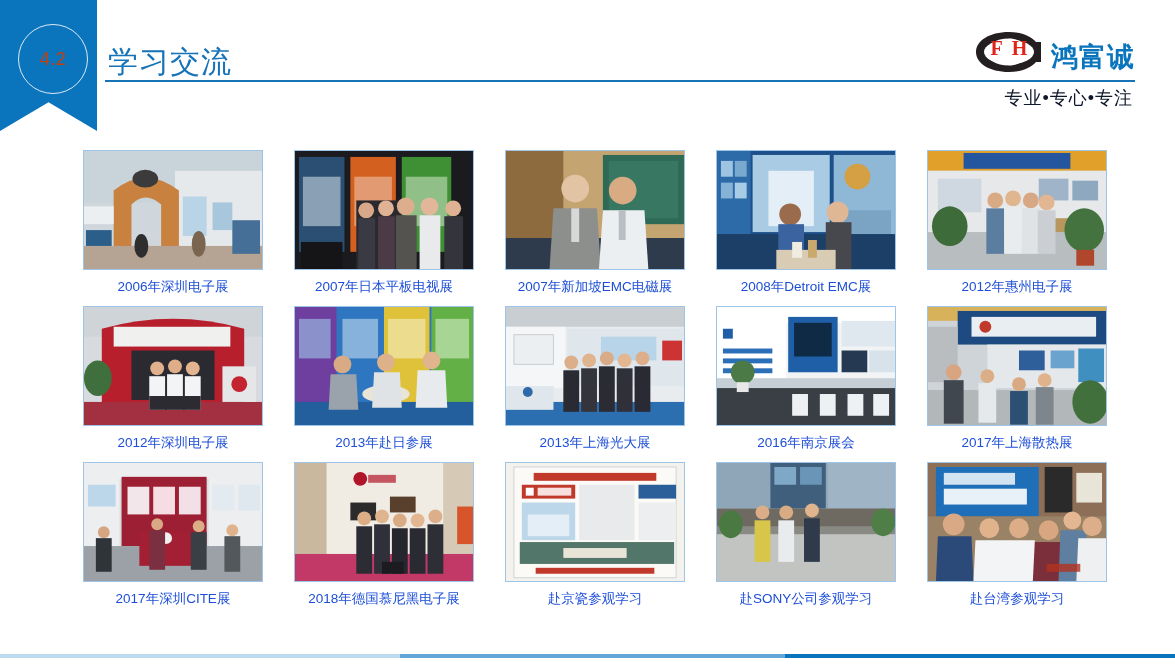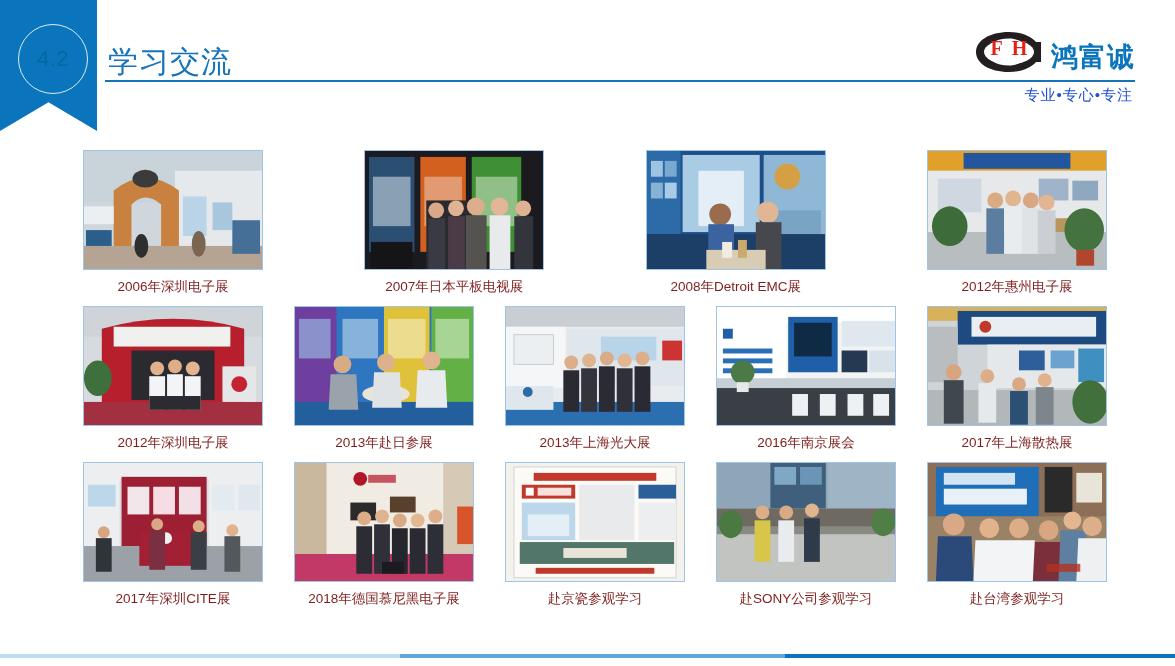--- a/index.html
+++ b/index.html
@@ -41,22 +41,22 @@
     border-radius: 50%;
     box-sizing: border-box;
   }
   .header-badge-number {
     position: absolute;
     left: 18px; top: 24px;
     width: 70px;
     height: 70px;
     line-height: 70px;
     text-align: center;
-    color: #0369a1;
-    font-size: 22px;
+    color: #c2410c;
+    font-size: 18px;
     letter-spacing: 0.5px;
   }
 
   .header-title {
     position: absolute;
     left: 108px; top: 42px;
     font-size: 30px;
     color: #1673B8;
     font-weight: normal;
     letter-spacing: 1px;
@@ -106,22 +106,22 @@
     color: #0A74BC;
     font-weight: bold;
     letter-spacing: 1px;
     font-family: "DejaVu Sans", "Liberation Sans", sans-serif;
     margin-top: 9px;
   }
   .logo-tagline {
     position: absolute;
     right: 42px;
     top: 86px;
-    font-size: 15px;
-    color: #1d4ed8;
+    font-size: 18px;
+    color: #0f172a;
     letter-spacing: 1px;
     white-space: nowrap;
   }
 
   
   .gallery {
     position: absolute;
     left: 75px;
     top: 150px;
     width: 1040px;
@@ -148,21 +148,21 @@
     position: relative;
     background: #d8dde2;
   }
   .photo-frame .ph {
     position: absolute;
     inset: 0;
   }
   .photo-caption {
     margin-top: 8px;
     font-size: 13.5px;
-    color: #7f1d1d;
+    color: #1d4ed8;
     white-space: nowrap;
     line-height: 18px;
   }
 
   
   .footer-bar {
     position: absolute;
     left: 0;
     top: 654px;
     width: 1175px;
@@ -250,20 +250,38 @@
           <circle cx="136" cy="56" r="9" fill="#e2b698"></circle>
             <rect x="126" y="65" width="21" height="55" fill="#e8eaec"></rect>
           <circle cx="160" cy="58" r="8" fill="#dfb293"></circle>
             <rect x="151" y="66" width="19" height="54" fill="#34343c"></rect>
           <rect x="6" y="92" width="42" height="28" fill="#151518"></rect>
         </svg>
       </div>
       <div class="photo-caption">2007年日本平板电视展</div>
     </div>
 
+    <div class="gallery-cell">
+      <div class="photo-frame">
+        <svg class="ph" viewBox="0 0 180 120" preserveAspectRatio="none" aria-hidden="true">
+          <rect width="180" height="120" fill="#c4a571"></rect>
+          <rect x="0" y="0" width="58" height="120" fill="#8e6b3f"></rect>
+          <rect x="98" y="4" width="82" height="70" fill="#2f6a57"></rect>
+          <rect x="104" y="10" width="70" height="58" fill="#3c7f66" opacity="0.7"></rect>
+          <rect x="0" y="88" width="180" height="32" fill="#2e3b4c"></rect>
+          <circle cx="70" cy="38" r="14" fill="#e2c3a4"></circle>
+          <path d="M48 58 L92 58 L96 120 L44 120 Z" fill="#8d8f8c"></path>
+          <rect x="66" y="58" width="8" height="34" fill="#d8d8d8"></rect>
+          <circle cx="118" cy="40" r="14" fill="#d8ab83"></circle>
+          <path d="M98 60 L140 60 L144 120 L94 120 Z" fill="#eceff1"></path>
+          <rect x="114" y="60" width="7" height="30" fill="#b8bec4"></rect>
+        </svg>
+      </div>
+      <div class="photo-caption">2007年新加坡EMC电磁展</div>
+    </div>
 
     <div class="gallery-cell">
       <div class="photo-frame">
         <svg class="ph" viewBox="0 0 180 120" preserveAspectRatio="none" aria-hidden="true">
           <rect width="180" height="120" fill="#1d4f8a"></rect>
           <rect x="0" y="0" width="34" height="120" fill="#2c6aa8"></rect>
           <rect x="4" y="10" width="12" height="16" fill="#9fc4e2"></rect>
           <rect x="18" y="10" width="12" height="16" fill="#7aa9cf"></rect>
           <rect x="4" y="32" width="12" height="16" fill="#86b2d6"></rect>
           <rect x="18" y="32" width="12" height="16" fill="#a8cbe6"></rect>

